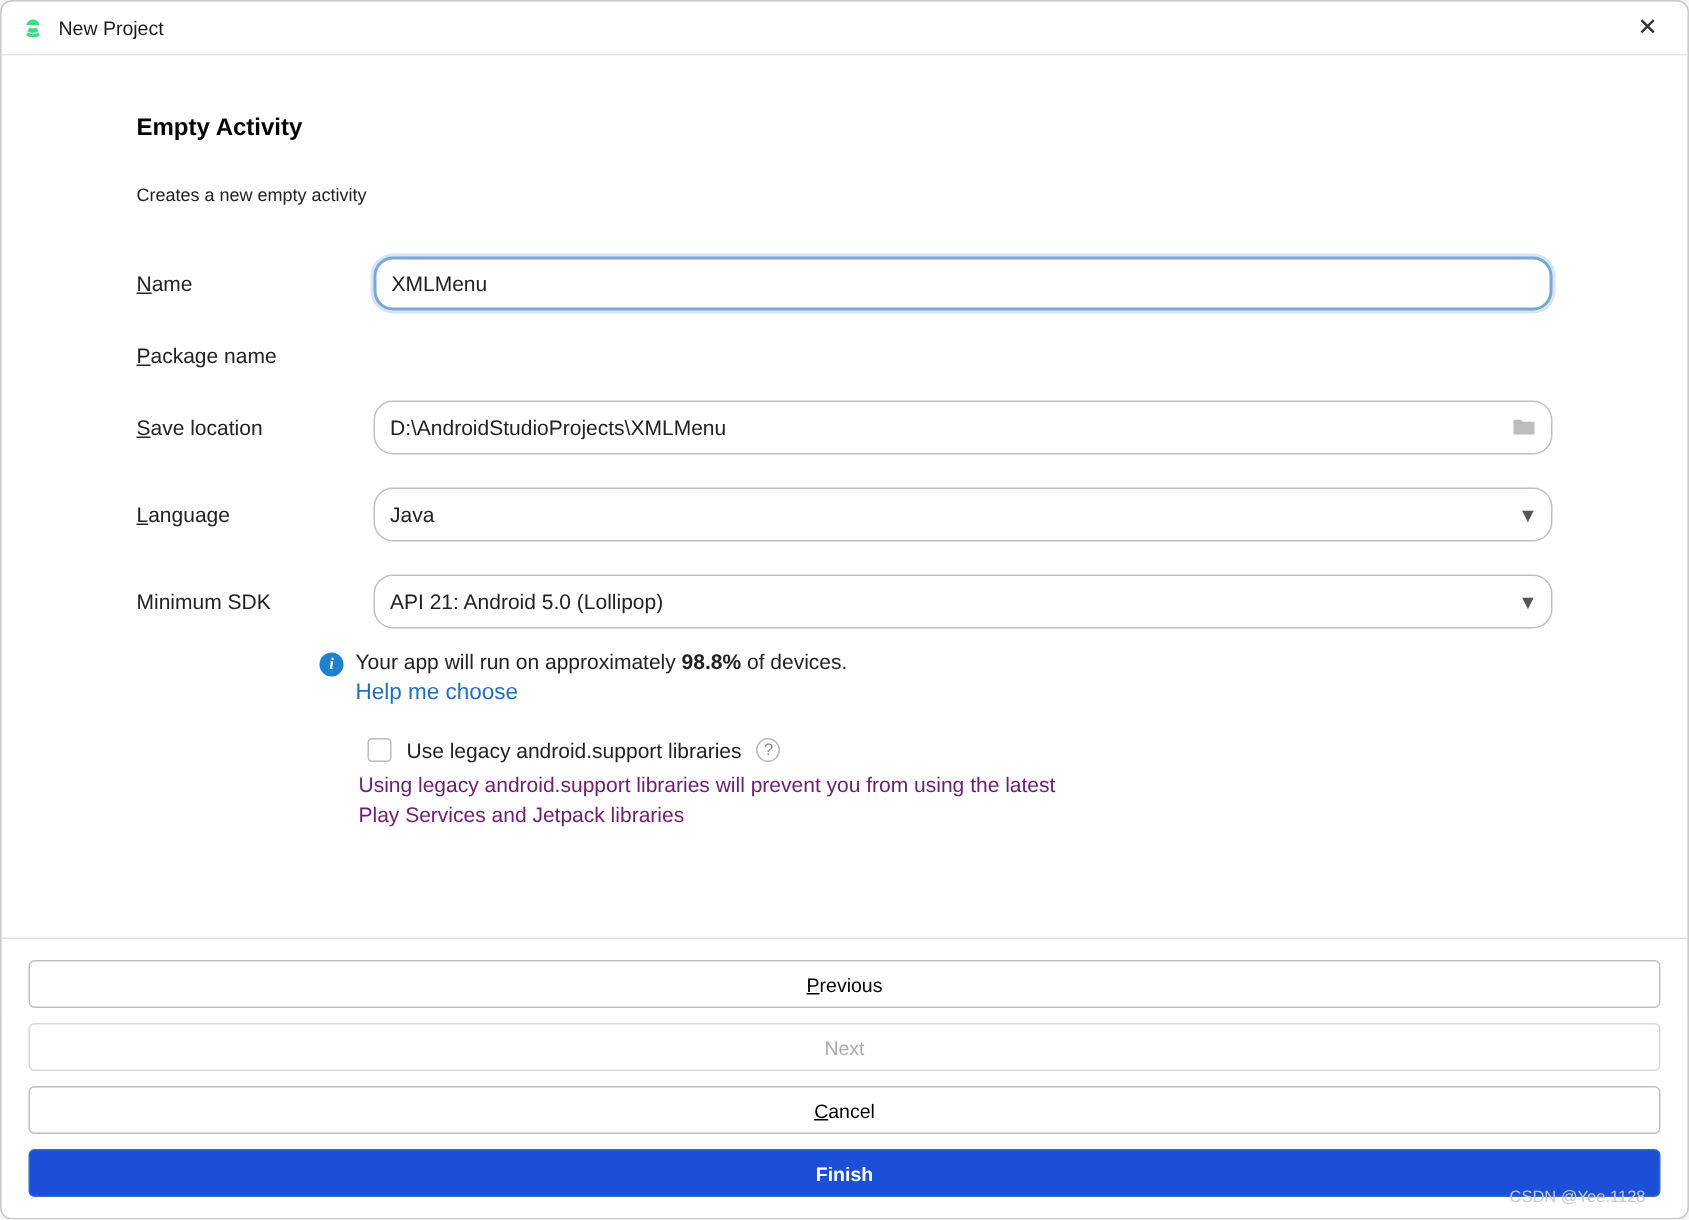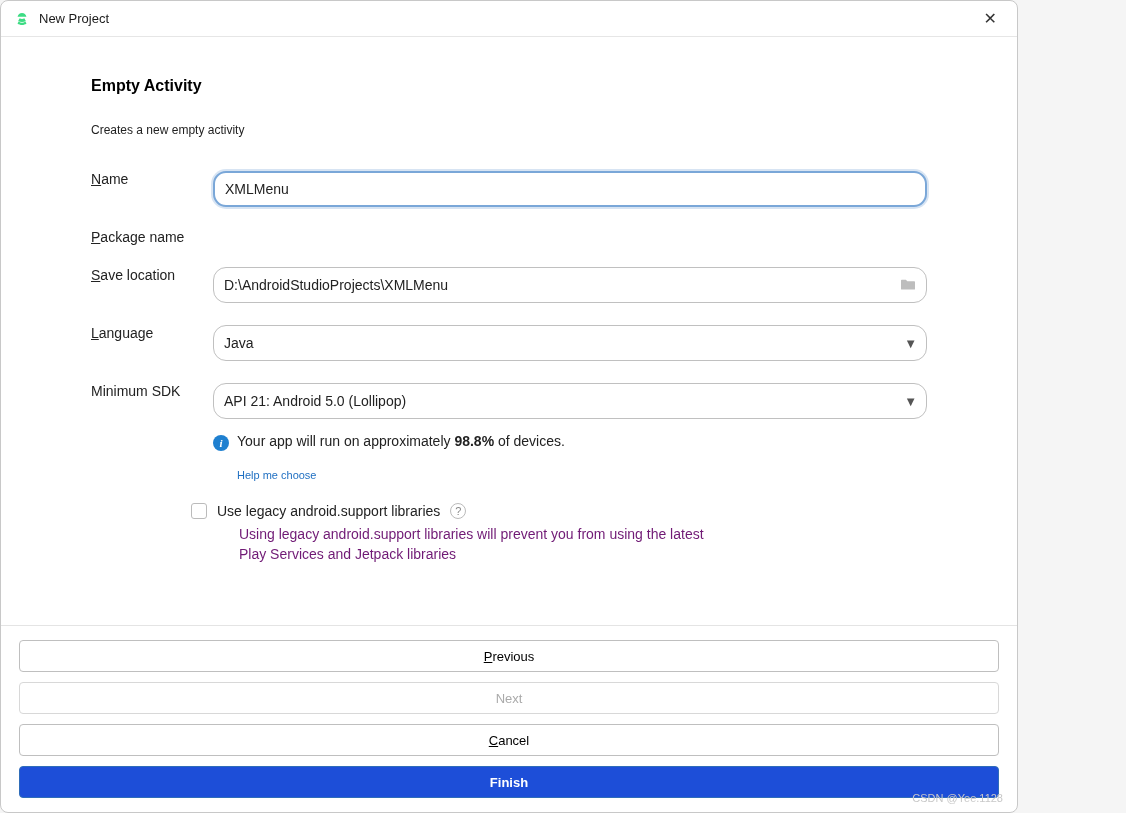--- a/index.html
+++ b/index.html
@@ -5,21 +5,21 @@
     * { box-sizing: border-box; margin: 0; padding: 0; }
     body {
       font-family: "Segoe UI", Arial, sans-serif;
       font-size: 13px;
       background: #f5f5f5;
       width: 1126px;
       height: 813px;
       overflow: hidden;
     }
     .window {
-      width: 1018px;
+      width: 1126px;
       height: 813px;
       background: #ffffff;
       border: 1px solid #c8c8c8;
       border-radius: 8px;
       display: flex;
       flex-direction: column;
       position: relative;
     }
     .titlebar {
       height: 36px;
@@ -55,22 +55,23 @@
       color: #000;
       margin-bottom: 28px;
     }
     .subtitle {
       font-size: 12px;
       color: #222;
       margin-bottom: 34px;
     }
     .form-row {
       display: flex;
-      align-items: flex-start;
+      align-items: center;
       margin-bottom: 22px;
+      gap: 36px;
     }
     .form-label {
       width: 122px;
       font-size: 14px;
       color: #222;
       flex-shrink: 0;
     }
     .form-label .mn { text-decoration: underline; }
     .field-wrap { flex: 1; position: relative; display:flex; align-items:center; }
     input.text-input, .select-input {
@@ -110,23 +111,23 @@
       margin-top: 14px;
       margin-bottom: 22px;
     }
     .info-icon {
       width:16px;height:16px;background:#1f80d0;border-radius:50%;
       color:#fff;font-weight:bold;font-size:11px;display:flex;align-items:center;justify-content:center;
       flex-shrink:0; margin-top:2px; font-style: italic; font-family: Georgia, serif;
     }
     .info-text { font-size:14px; color:#222; }
     .info-text b { font-weight:700; }
-    .help-link { display:block; margin-top:20px; color:#1f6fc2; font-size:11px; cursor:pointer; }
+    .help-link { display:block; margin-top:4px; color:#1f6fc2; font-size:15px; cursor:pointer; }
     .check-row {
-      margin-left:56px;
+      margin-left:110px;
       display:flex; align-items:center; gap:10px;
       font-size:14px; color:#222;padding-left:44px;
     }
     .check-row input[type=checkbox]{
       width:16px;height:16px; border:1px solid #bbb; border-radius:3px; appearance:none; background:#fff;
     }
     .help-circle {
       width:16px;height:16px;border:1px solid #bbb;border-radius:50%;color:#888;
       display:flex;align-items:center;justify-content:center;font-size:11px;cursor:pointer;
     }
@@ -141,21 +142,21 @@
     .btn {
       height:32px; min-width:84px; padding:0 18px;
       border:1px solid #bfbfbf; border-radius:4px; background:#fff;
       font-size:13px; font-family:inherit; cursor:pointer;
       display:flex;align-items:center;justify-content:center;
     }
     .btn .mn { text-decoration: underline; }
     .btn.disabled { color:#aaa; border-color:#d8d8d8; cursor:default; }
     .btn.primary { background:#1d4ed8; border-color:#2f6db9; color:#fff; font-weight:600; }
     .watermark {
-      position:absolute; right:14px; bottom:8px; font-size:11px; color:#c8c8c8; pointer-events:none;
+      position:absolute; right:28px; bottom:8px; font-size:11px; color:#c8c8c8; pointer-events:none;
     }
   </style>
 </head>
 <body>
 
 <div class="window">
 
   <div class="titlebar">
     <span class="app-icon">
       <svg viewBox="0 0 24 24" width="18" height="18">

